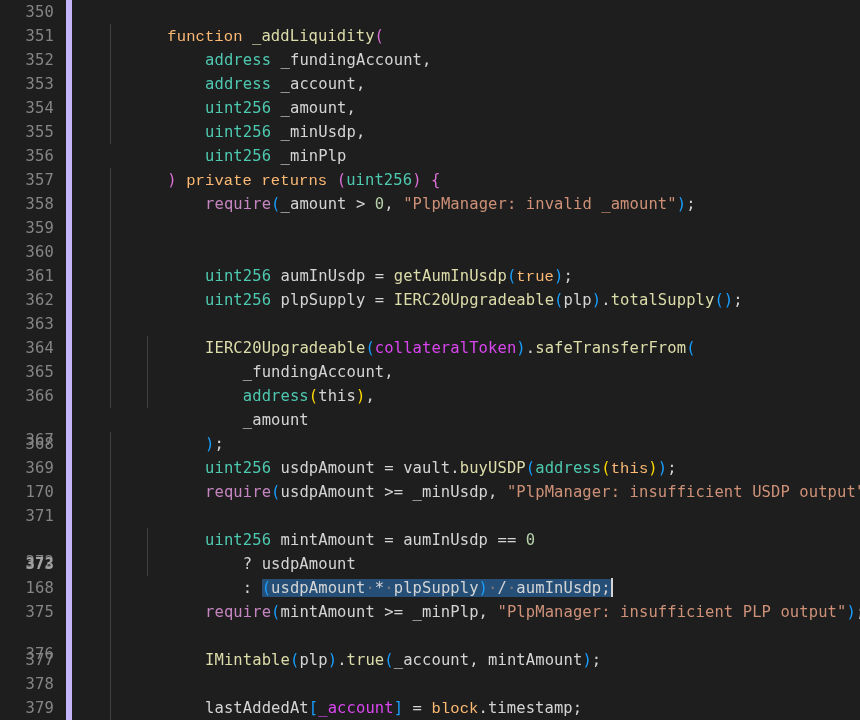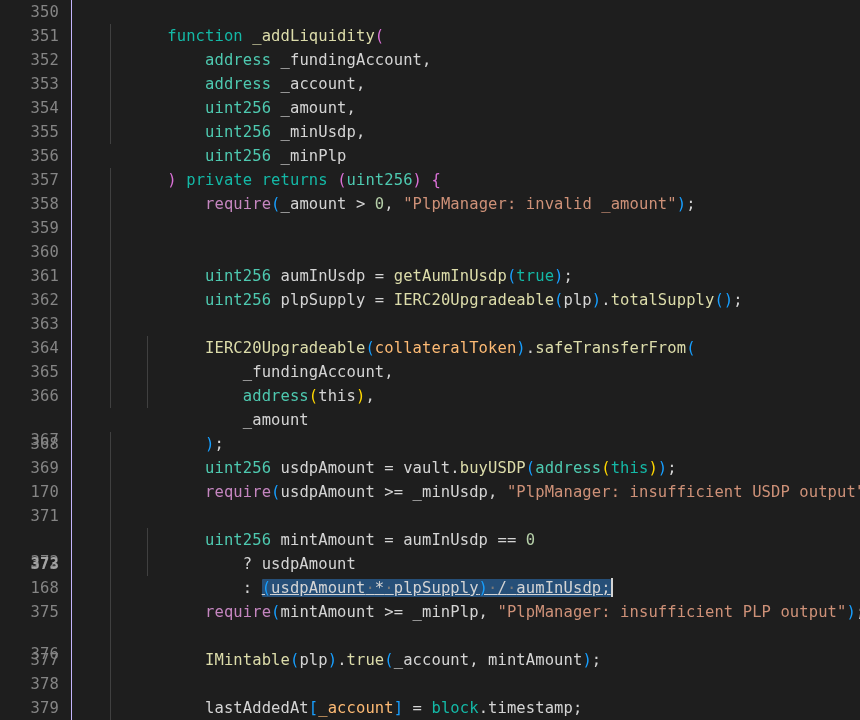--- a/index.html
+++ b/index.html
@@ -23,21 +23,21 @@
     overflow: hidden;
   }
 
   
   .gutter {
     position: absolute;
     left: 0; top: 0;
     width: 72px;
     height: 720px;
     background: #1e1e1e;
-    border-right: 1px solid #c4b5fd;
+    border-right: 6px solid #c4b5fd;
     box-sizing: border-box;
     z-index: 3;
   }
   .ln {
     position: absolute;
     right: 12px;
     width: 58px;
     text-align: right;
     font-size: 15.5px;
     line-height: 24px;
@@ -82,38 +82,37 @@
     position: absolute;
     width: 1px;
     background: #404040;
     z-index: 1;
   }
 
   
   .sel {
     background: #264f78;
     border-radius: 1px;
-    text-decoration: underline;
   }
   .sp-dot { color: #7a7a7a; }
   .caret {
     display: inline-block;
     width: 2px;
     height: 19px;
     background: #d4d4d4;
     vertical-align: -4px;
     margin-left: 0px;
   }
 
   
-  .kw   { color: #14b8a6; }  
+  .kw   { color: #fdba74; font-family: Liberation Mono, monospace; }  
   .kw2  { color: #c586c0; }  
   .type { color: #4ec9b0; }  
   .fn   { color: #dcdcaa; }  
-  .var  { color: #fdba74; }  
+  .var  { color: #d946ef; }  
   .str  { color: #ce9178; }  
   .num  { color: #b5cea8; }  
   .cmt  { color: #6a9955; }  
   .id   { color: #d4d4d4; }  
   .b1   { color: #ffd700; }  
   .b2   { color: #da70d6; }  
   .b3   { color: #179fff; }  
 </style>
 </head>
 <body>

